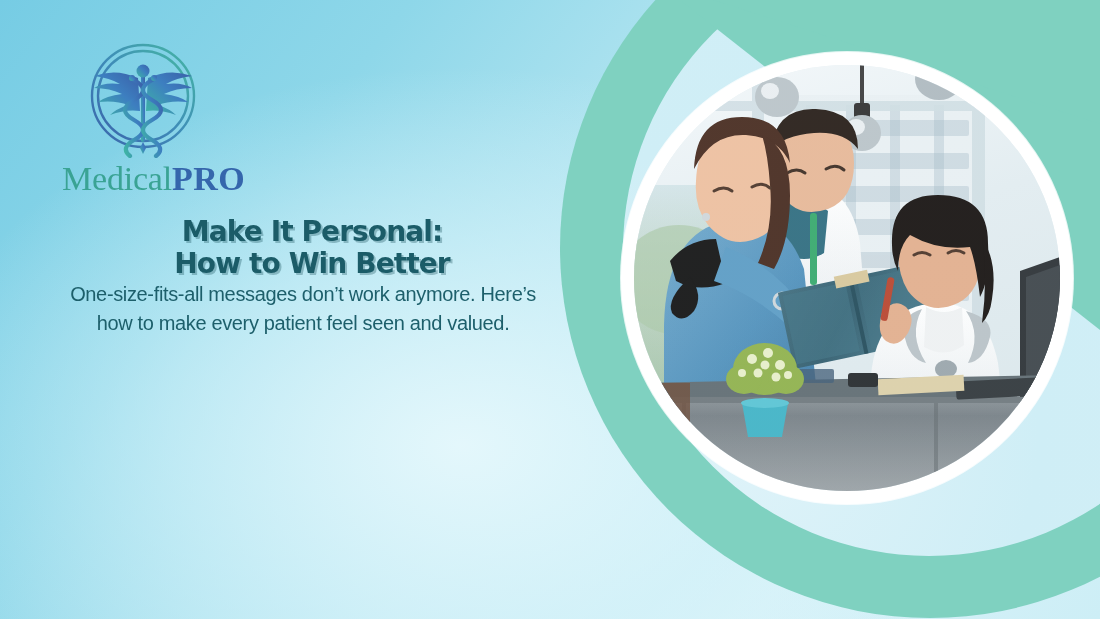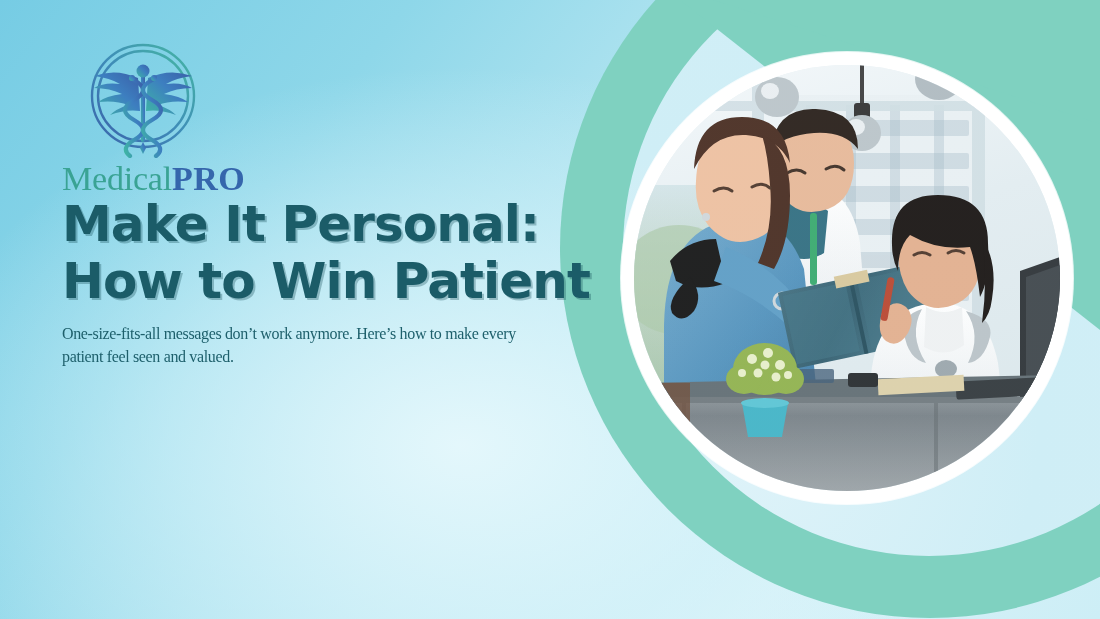--- a/index.html
+++ b/index.html
@@ -10,20 +10,21 @@
     background:#8ad3e6;
   }
 
   
   #canvas {
     position:absolute; inset:0;
     background:
       radial-gradient(ellipse 70% 85% at 42% 72%, rgba(230,248,252,0.95) 0%, rgba(214,243,250,0.6) 38%, rgba(255,255,255,0) 72%),
       linear-gradient(128deg, #76cce4 0%, #8ed7e9 26%, #bfe9f3 55%, #d8f2f8 78%, #cdeef6 100%);
     overflow:hidden;
+    text-align:center;
   }
 
   
   .mint-ring {
     position:absolute;
     left:560px; top:-122px;
     width:740px; height:740px;
     border-radius:50%;
     background:#7fd1c0;
   }
@@ -86,42 +87,42 @@
     font-size:34px;
     line-height:1;
     letter-spacing:-0.2px;
     white-space:nowrap;
   }
   .logo-word .w1 { color:#3aa394; font-weight:400; }
   .logo-word .w2 { color:#3566ac; font-weight:700; letter-spacing:0.5px; }
 
   
   .headline {
+    margin-top:20px;
     font-family:"DejaVu Sans", sans-serif;
     font-weight:700;
-    font-size:50px;
+    font-size:28px;
     line-height:1.14;
     letter-spacing:-0.9px;
   }
   .headline .ln { display:block; white-space:nowrap; }
   .headline .dark {
     color:#1b5c68;
     text-shadow:2px 2px 0 rgba(13,70,80,0.30);
   }
   .headline .light {
     color:#ffffff;
     text-shadow:2px 2px 2px rgba(120,180,195,0.55);
   }
 
   
   .subtitle {
-    margin-top:12px;
     max-width:482px;
-    font-family:Liberation Serif, serif;
-    font-size:16px;
+    font-family:Liberation Sans, sans-serif;
+    font-size:20px;
     line-height:1.46;
     color:#1d5f6b;
     letter-spacing:-0.35px;
   }
 </style>
 </head>
 <body>
 
 <div id="canvas">
 
@@ -337,19 +338,19 @@
         <circle cx="52" cy="38" r="3" fill="url(#cadG)"></circle>
         <circle cx="74" cy="38" r="3" fill="url(#cadG)"></circle>
       </svg>
       <div class="logo-word">
         <span class="w1">Medical</span><span class="w2">PRO</span>
       </div>
     </div>
 
     <h1 class="headline">
       <span class="ln dark">Make It Personal:</span>
-      <span class="ln dark">How to Win Patient</span>
+      <span class="ln dark">How to Win Better</span>
     </h1>
 
     <p class="subtitle">One-size-fits-all messages don’t work anymore. Here’s how to make every patient feel seen and valued.</p>
   </div>
 
 </div>
 
 </body></html>

